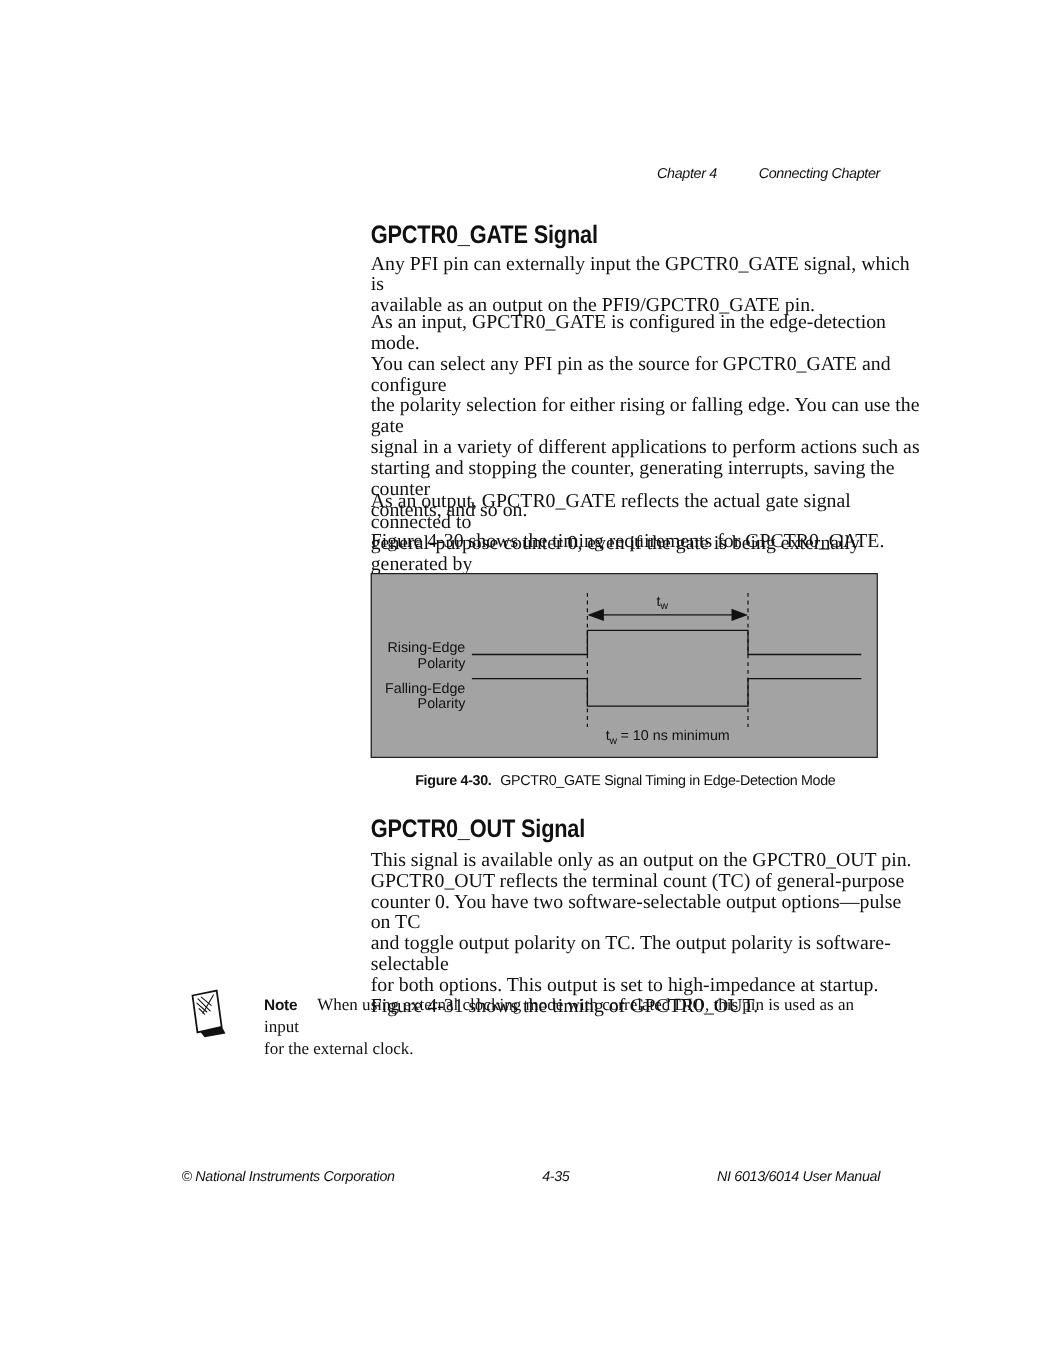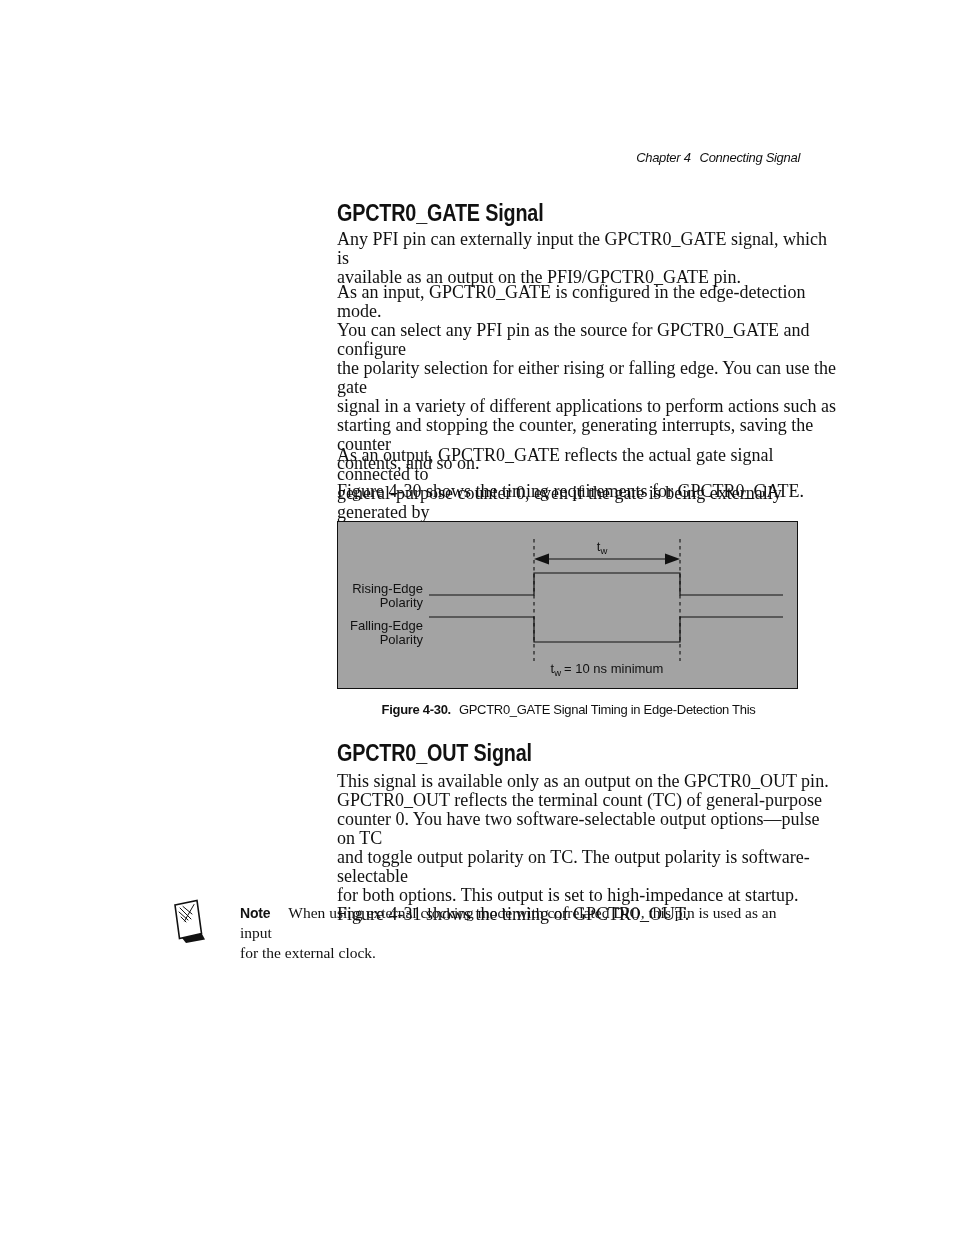--- a/index.html
+++ b/index.html
@@ -8,21 +8,21 @@
     width:954px;height:1235px;
     background:#ffffff;
     font-family:"Liberation Serif", serif;
     color:#111;
     overflow:hidden;
     margin:0 auto;
   }
   
   .running-header{
     position:absolute;top:150px;right:154px;
-    display:flex;gap:9px;
+    display:flex;gap:38px;
     font-family:"Liberation Sans", sans-serif;
     font-style:italic;font-size:13px;letter-spacing:-0.3px;
     color:#111;
   }
   
   .section-heading{
     position:absolute;left:337px;
     font-family:"Liberation Sans", sans-serif;
     font-weight:bold;font-size:23px;line-height:26px;
     letter-spacing:-0.2px;
@@ -81,21 +81,21 @@
     font-size:13px;fill:#111;
   }
 </style>
 </head>
 <body>
 
 <div class="page">
 
   <div class="running-header">
     <span>Chapter 4</span>
-    <span>Connecting Signal</span>
+    <span>Connecting Chapter</span>
   </div>
 
   <h1 class="section-heading" id="heading-gate">GPCTR0_GATE Signal</h1>
 
   <p class="body-par" id="par-1">Any PFI pin can externally input the GPCTR0_GATE signal, which is
 available as an output on the PFI9/GPCTR0_GATE pin.</p>
   <p class="body-par" id="par-2">As an input, GPCTR0_GATE is configured in the edge-detection mode.
 You can select any PFI pin as the source for GPCTR0_GATE and configure
 the polarity selection for either rising or falling edge. You can use the gate
 signal in a variety of different applications to perform actions such as
@@ -124,21 +124,21 @@
       <text class="diag-text" x="85" y="71" text-anchor="end">Rising-Edge</text>
       <text class="diag-text" x="85" y="85" text-anchor="end">Polarity</text>
       <text class="diag-text" x="85" y="108" text-anchor="end">Falling-Edge</text>
       <text class="diag-text" x="85" y="122" text-anchor="end">Polarity</text>
 
       <text class="diag-text" x="269" y="151" text-anchor="middle"><tspan>t</tspan><tspan font-size="9.5" dy="3">w</tspan><tspan dy="-3" dx="3">= 10 ns minimum</tspan></text>
     </svg>
   </div>
 
   <div class="figure-caption">
-    <span class="cap-label">Figure 4-30.</span><span>GPCTR0_GATE Signal Timing in Edge-Detection This</span>
+    <span class="cap-label">Figure 4-30.</span><span>GPCTR0_GATE Signal Timing in Edge-Detection Mode</span>
   </div>
 
   <h1 class="section-heading" id="heading-out">GPCTR0_OUT Signal</h1>
 
   <p class="body-par" id="par-5">This signal is available only as an output on the GPCTR0_OUT pin.
 GPCTR0_OUT reflects the terminal count (TC) of general-purpose
 counter 0. You have two software-selectable output options—pulse on TC
 and toggle output polarity on TC. The output polarity is software-selectable
 for both options. This output is set to high-impedance at startup.
 Figure 4-31 shows the timing of GPCTR0_OUT.</p>
@@ -154,14 +154,19 @@
         <line x1="24" y1="6.5" x2="14.5" y2="23"></line>
         <line x1="11" y1="19" x2="16" y2="24"></line>
       </g>
     </svg>
   </div>
   <div class="note-block">
     <span class="note-label">Note</span><span class="note-body">When using external clocking mode with correlated DIO, this pin is used as an input
 for the external clock.</span>
   </div>
 
+  <div class="page-footer">
+    <span>© National Instruments Corporation</span>
+    <span>4-35</span>
+    <span>NI 6013/6014 User Manual</span>
+  </div>
 
 </div>
 
 </body></html>

